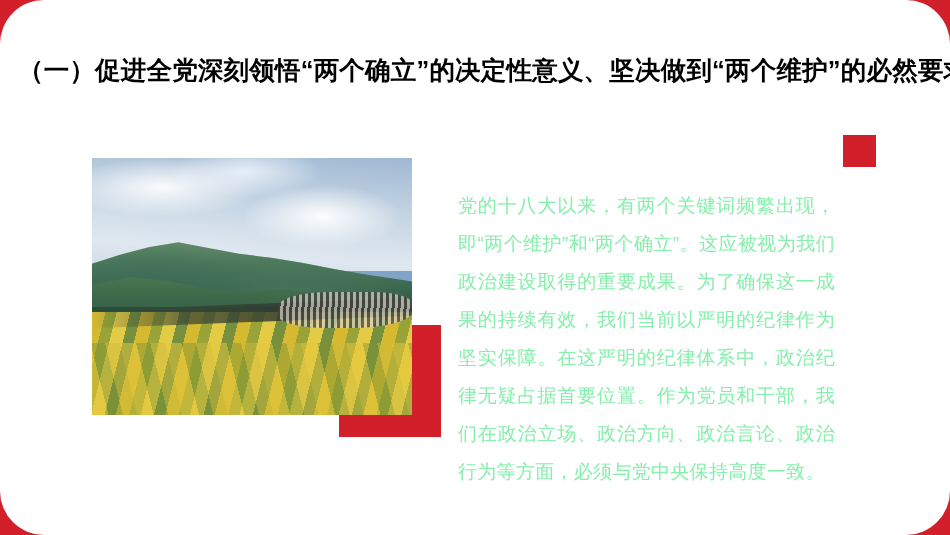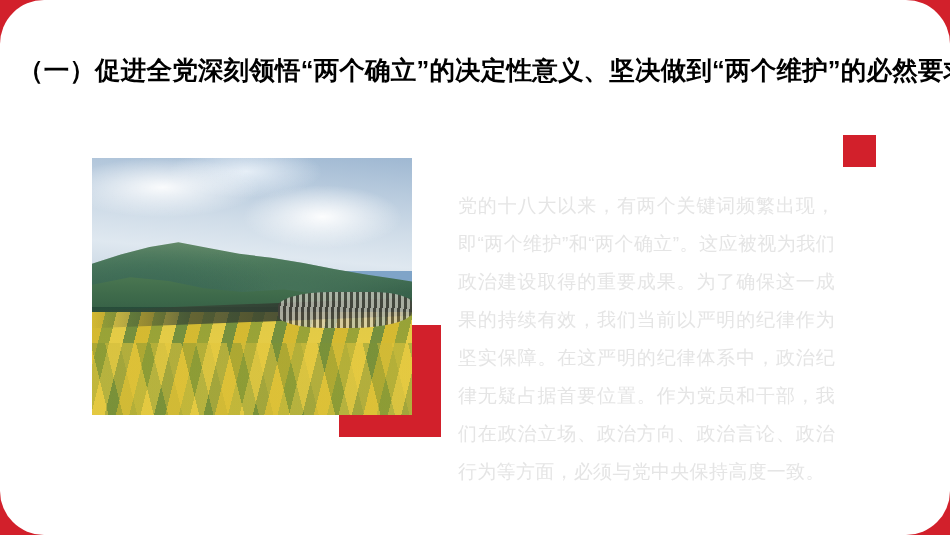--- a/index.html
+++ b/index.html
@@ -125,21 +125,21 @@
     transform: rotate(-2.2deg);
   }
   
   #body-copy {
     position: absolute;
     left: 458px;
     top: 168px;
     width: 377px;
     font-size: 19px;
     line-height: 38px;
-    color: #e5e5e5;
+    color: #86efac;
     text-align: justify;
     text-align-last: left;
     text-indent: 0;
     letter-spacing: 0.3px;
   }
 </style>
 </head>
 <body>
 
 <div id="slide">

